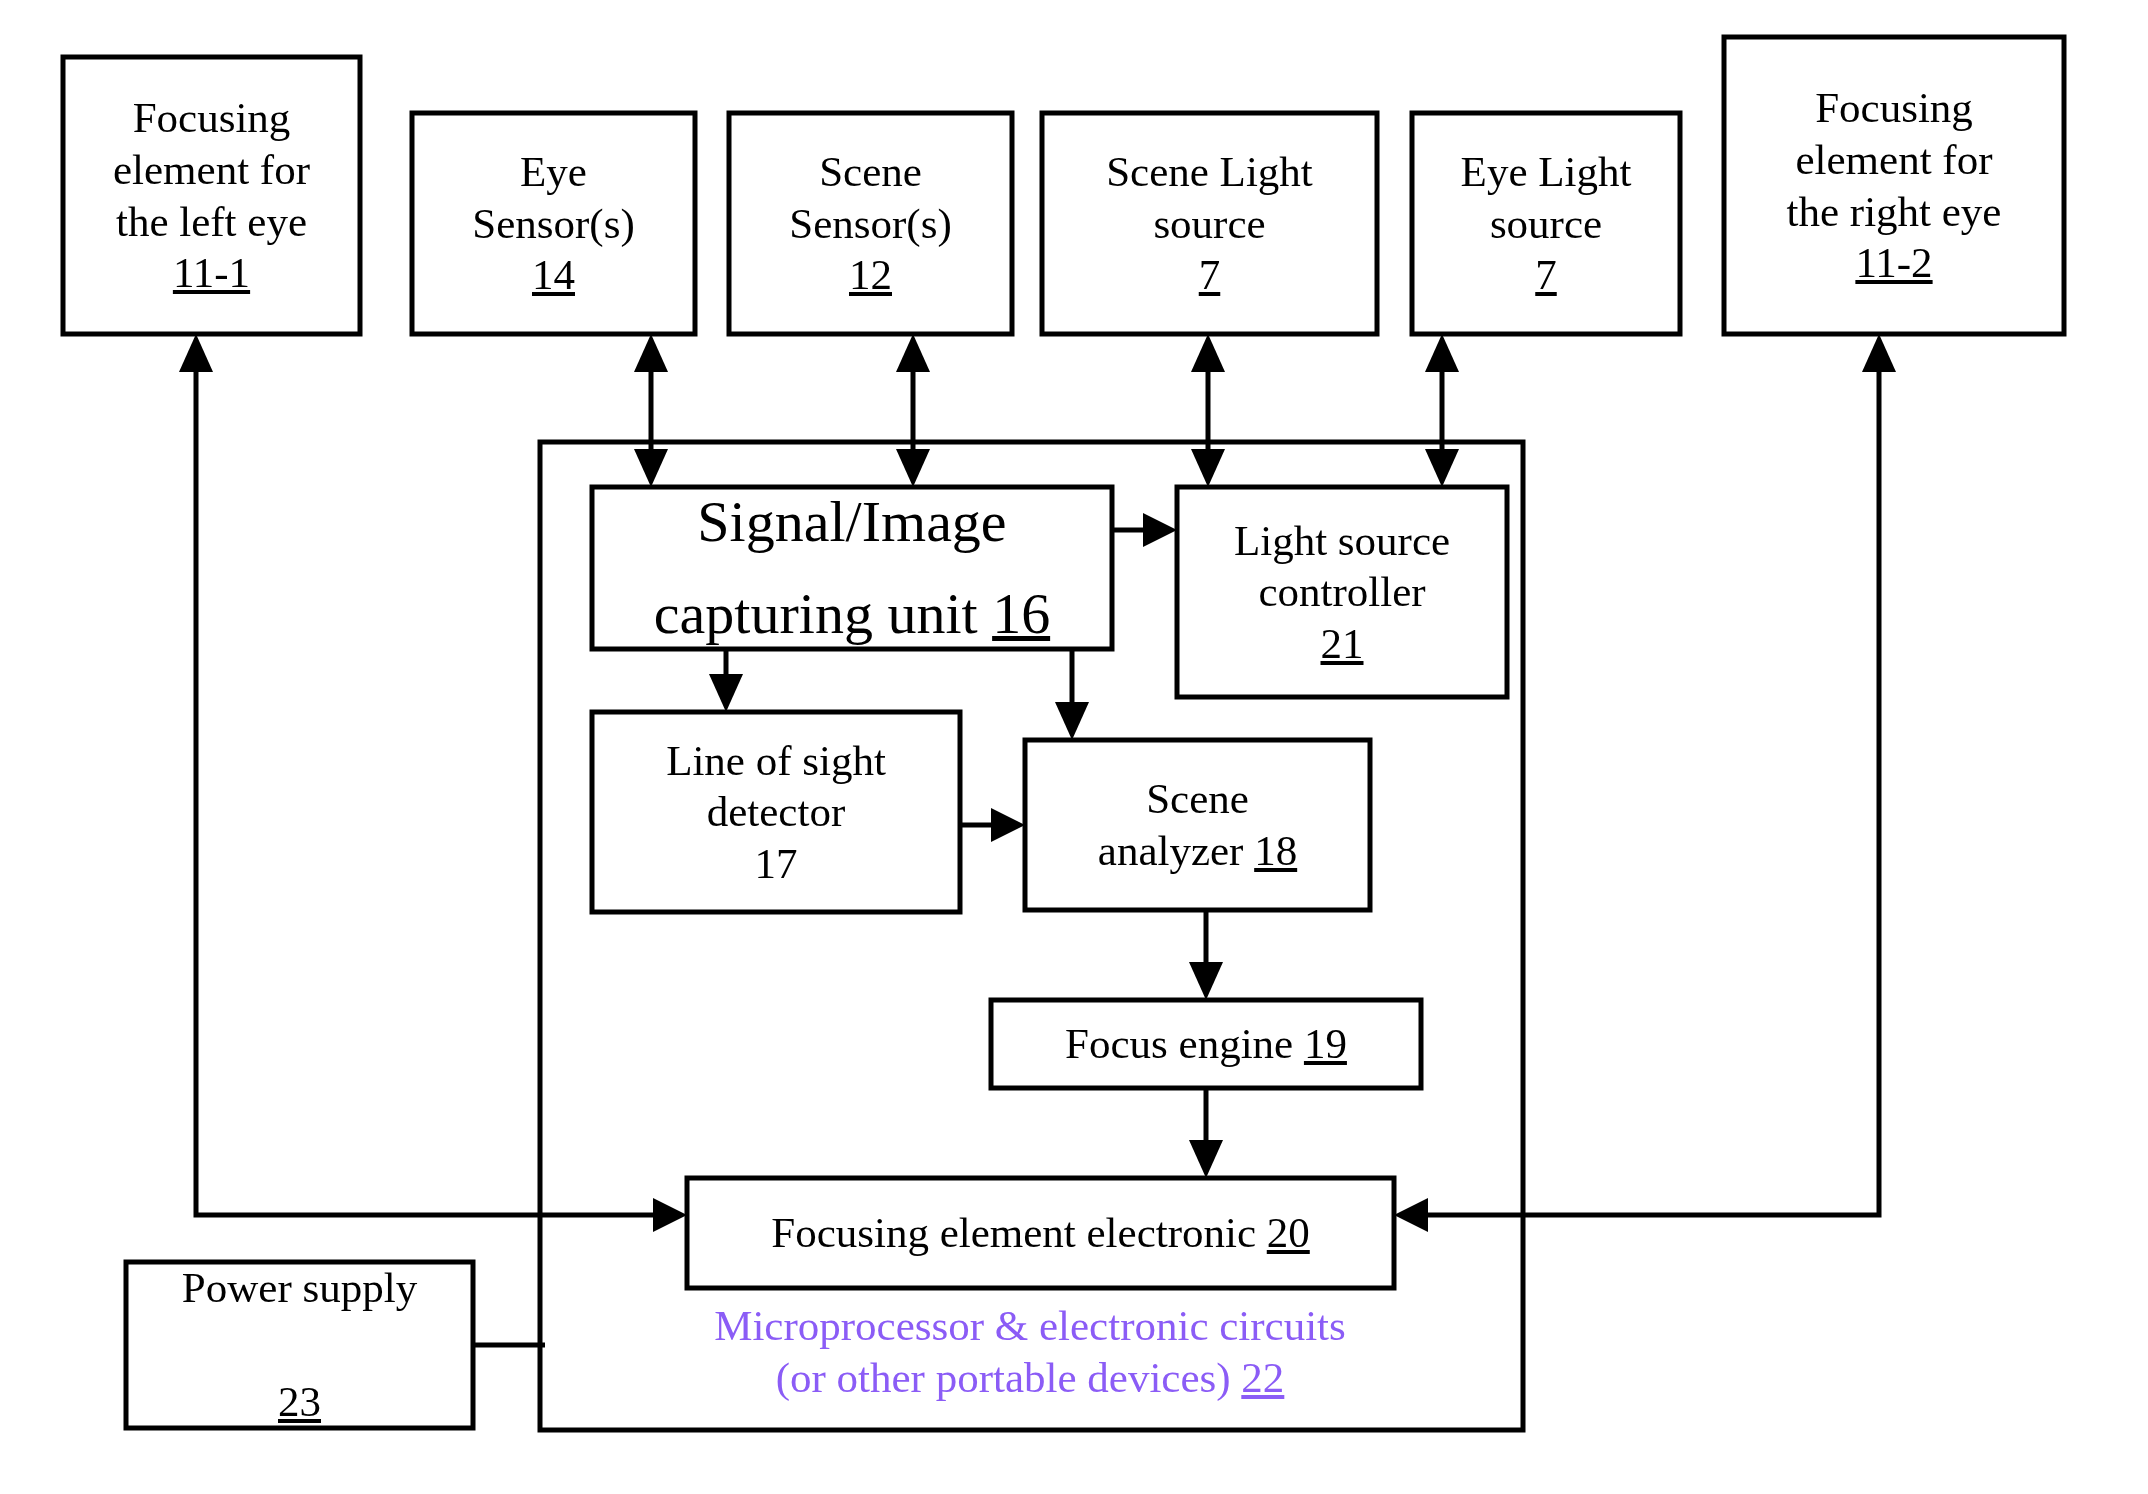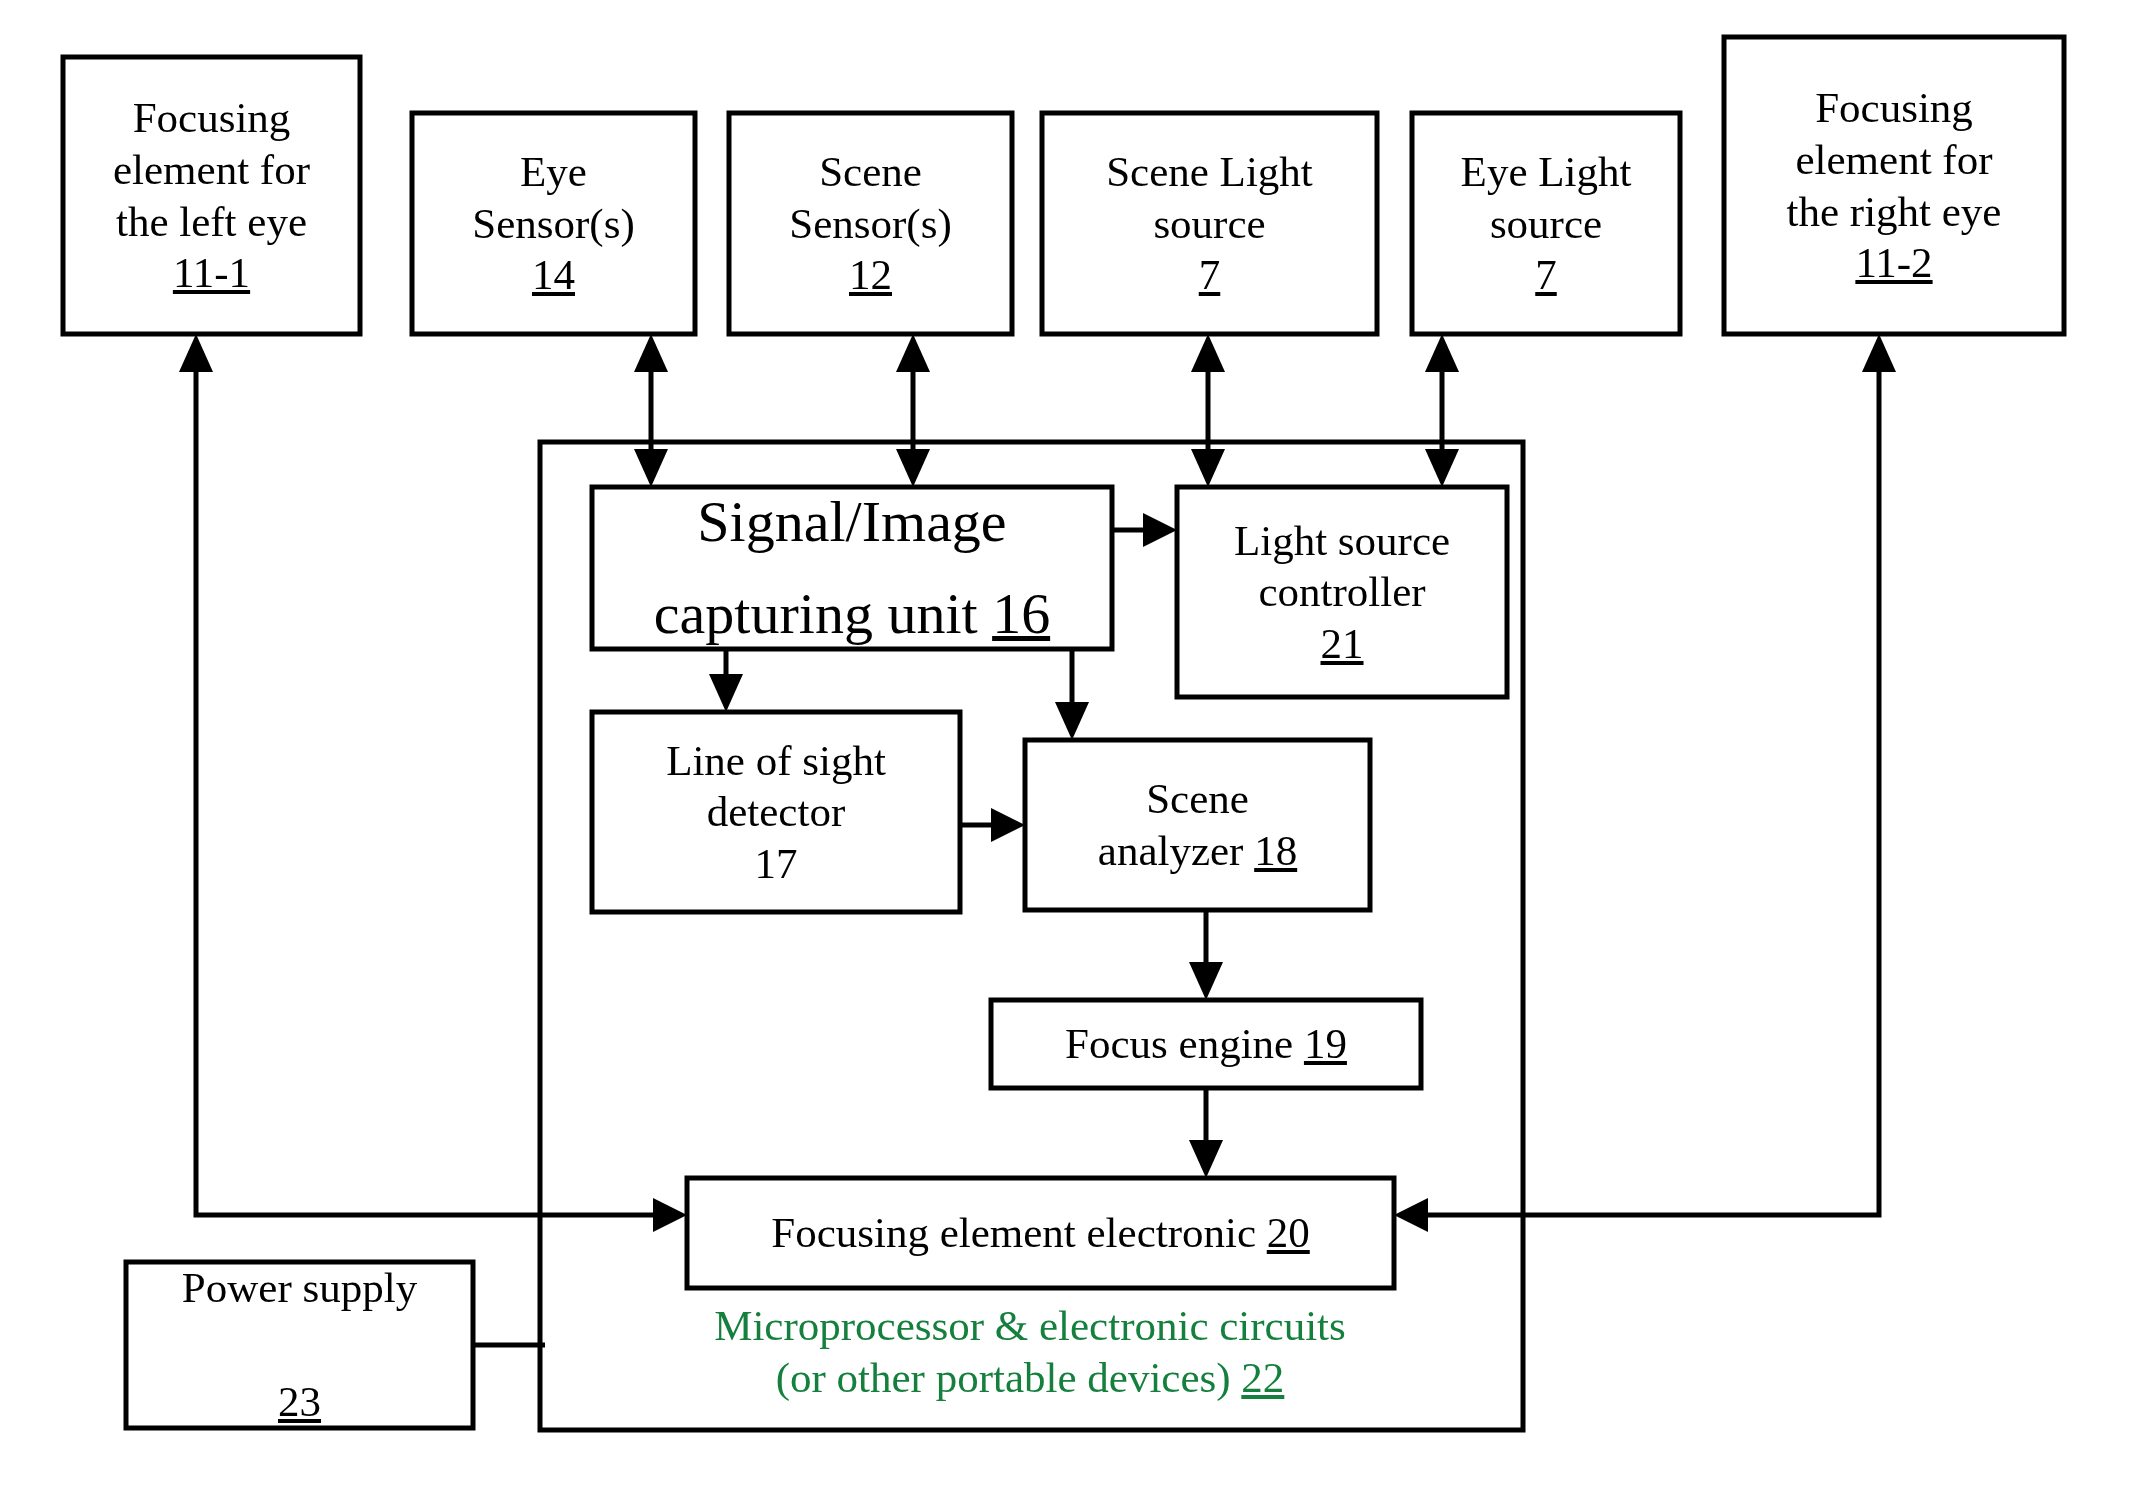--- a/index.html
+++ b/index.html
@@ -52,21 +52,21 @@
     font-family: "Liberation Serif", "DejaVu Serif", serif;
     line-height: 1.20;
     pointer-events: none;
     box-sizing: border-box;
   }
   .t-line { display: block; white-space: nowrap; }
   .num-u { text-decoration: underline; text-underline-offset: 3px; }
   .free-label {
     position: absolute;
     text-align: center;
-    color: #15803d;
+    color: #8b5cf6;
     font-family: "Liberation Serif", "DejaVu Serif", serif;
     line-height: 1.22;
   }
 </style>
 </head>
 <body>
 
 <div id="canvas-root">
 
   <svg class="diagram" viewBox="0 0 2148 1494" xmlns="http://www.w3.org/2000/svg">

